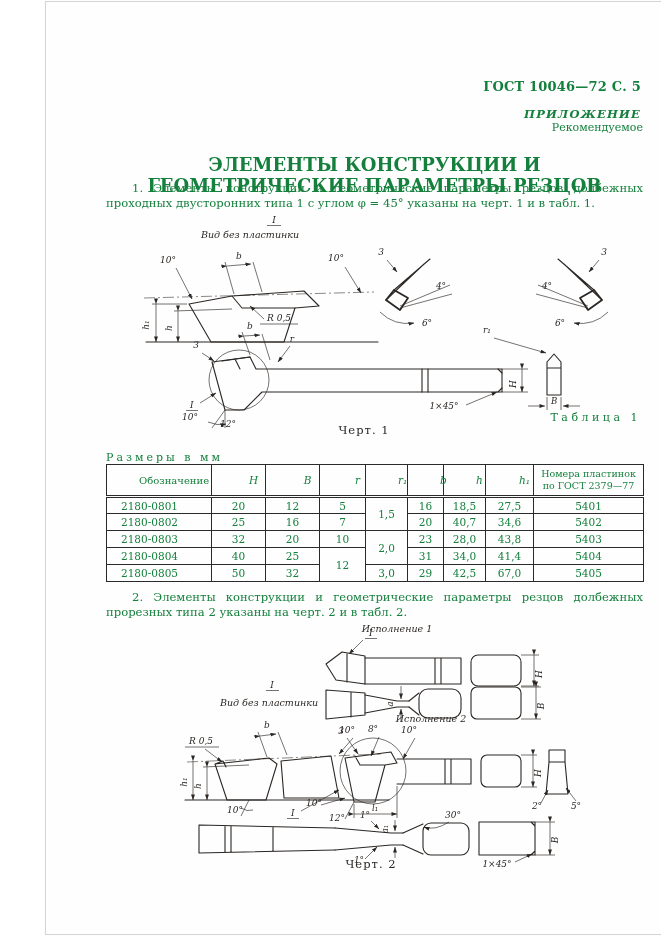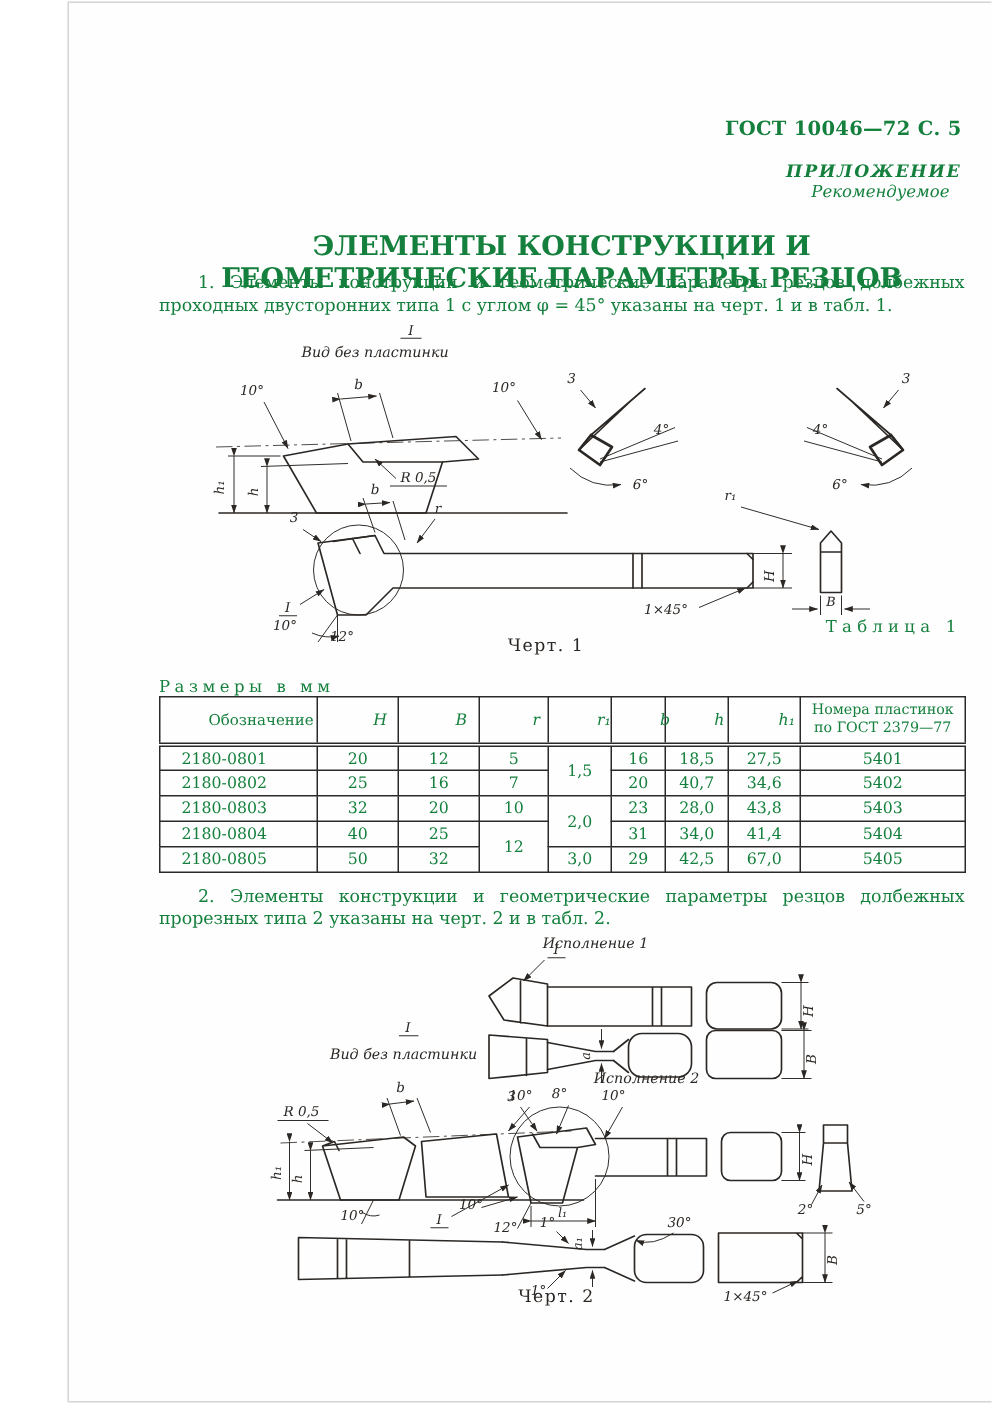--- a/index.html
+++ b/index.html
@@ -3,21 +3,21 @@
 <meta charset="utf-8">
 <style>
   * { margin:0; padding:0; box-sizing:border-box; }
   html,body { background:#ffffff; }
   .page { position:relative; width:661px; height:936px; background:#fefefe;
           font-family:"DejaVu Serif", serif; color:#15803d; overflow:hidden;margin-left:44px; }
   .frame { position:absolute; inset:1px; border:1px solid #d6d4d0; pointer-events:none; }
   .abs { position:absolute; }
   .doc-ref { top:79px; right:64px; font-size:13px; font-weight:bold; letter-spacing:.2px; }
   .appendix { top:107px; right:64px; font-size:11.5px; font-weight:bold; font-style:italic; letter-spacing:1.2px; }
-  .appendix-type { top:121px; right:72px; font-size:11px; font-style:italic; }
+  .appendix-type { top:121px; right:62px; font-size:11px; }
   .title { top:154px; left:62px; width:537px; text-align:center; font-weight:bold; font-size:18px; }
   .para { left:62px; width:537px; font-size:11.6px; line-height:1.32; text-align:justify; text-indent:26px; }
   #para1 { top:181px; }
   #para2 { top:590px; }
   #fig1 { left:88px; top:212px; }
   #fig2 { left:95px; top:622px; }
   .table-label { top:411px; right:64px; font-size:11px; letter-spacing:3.5px; }
   .units-label { top:451px; left:62px; width:537px; text-align:left; font-size:11px; letter-spacing:3px; }
   table.t1 { position:absolute; top:464px; left:62px; width:537px; border-collapse:collapse;
              font-size:10.5px; border:1.5px solid #2a2a2a; table-layout:fixed; }

